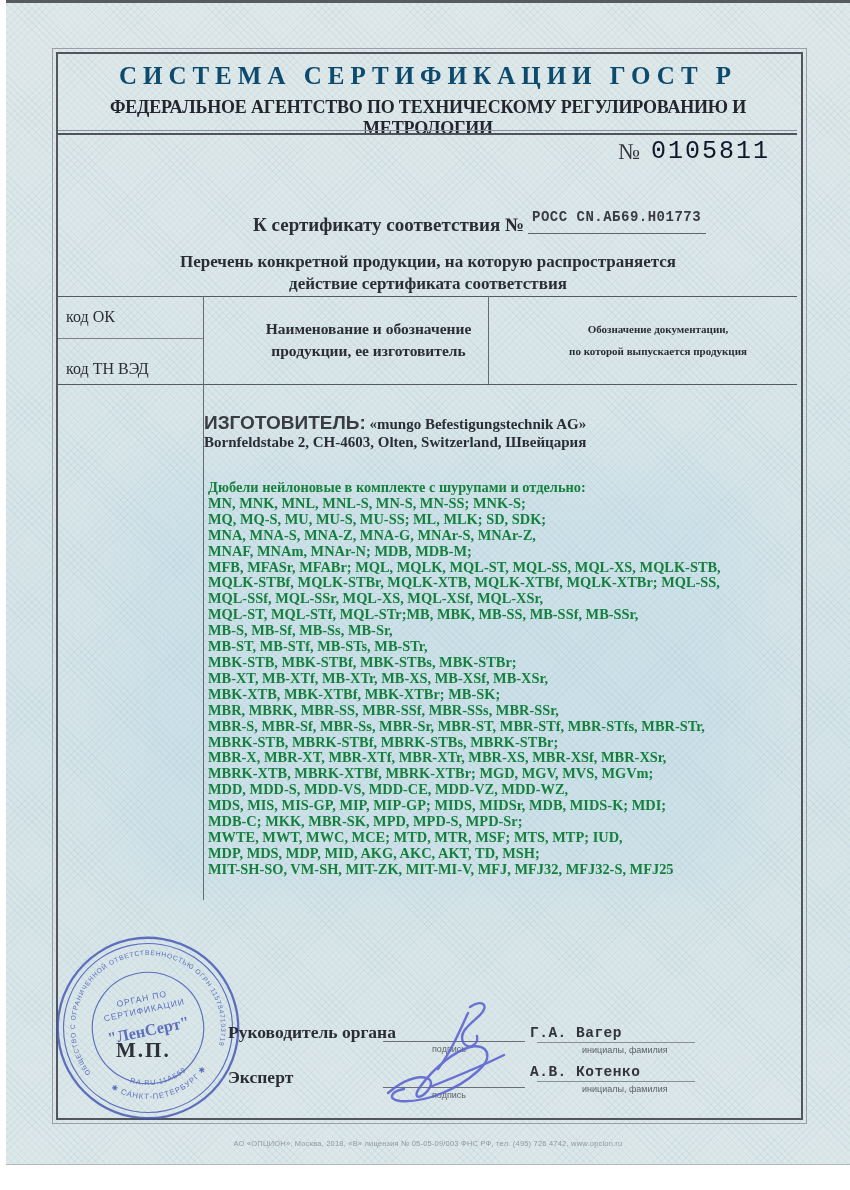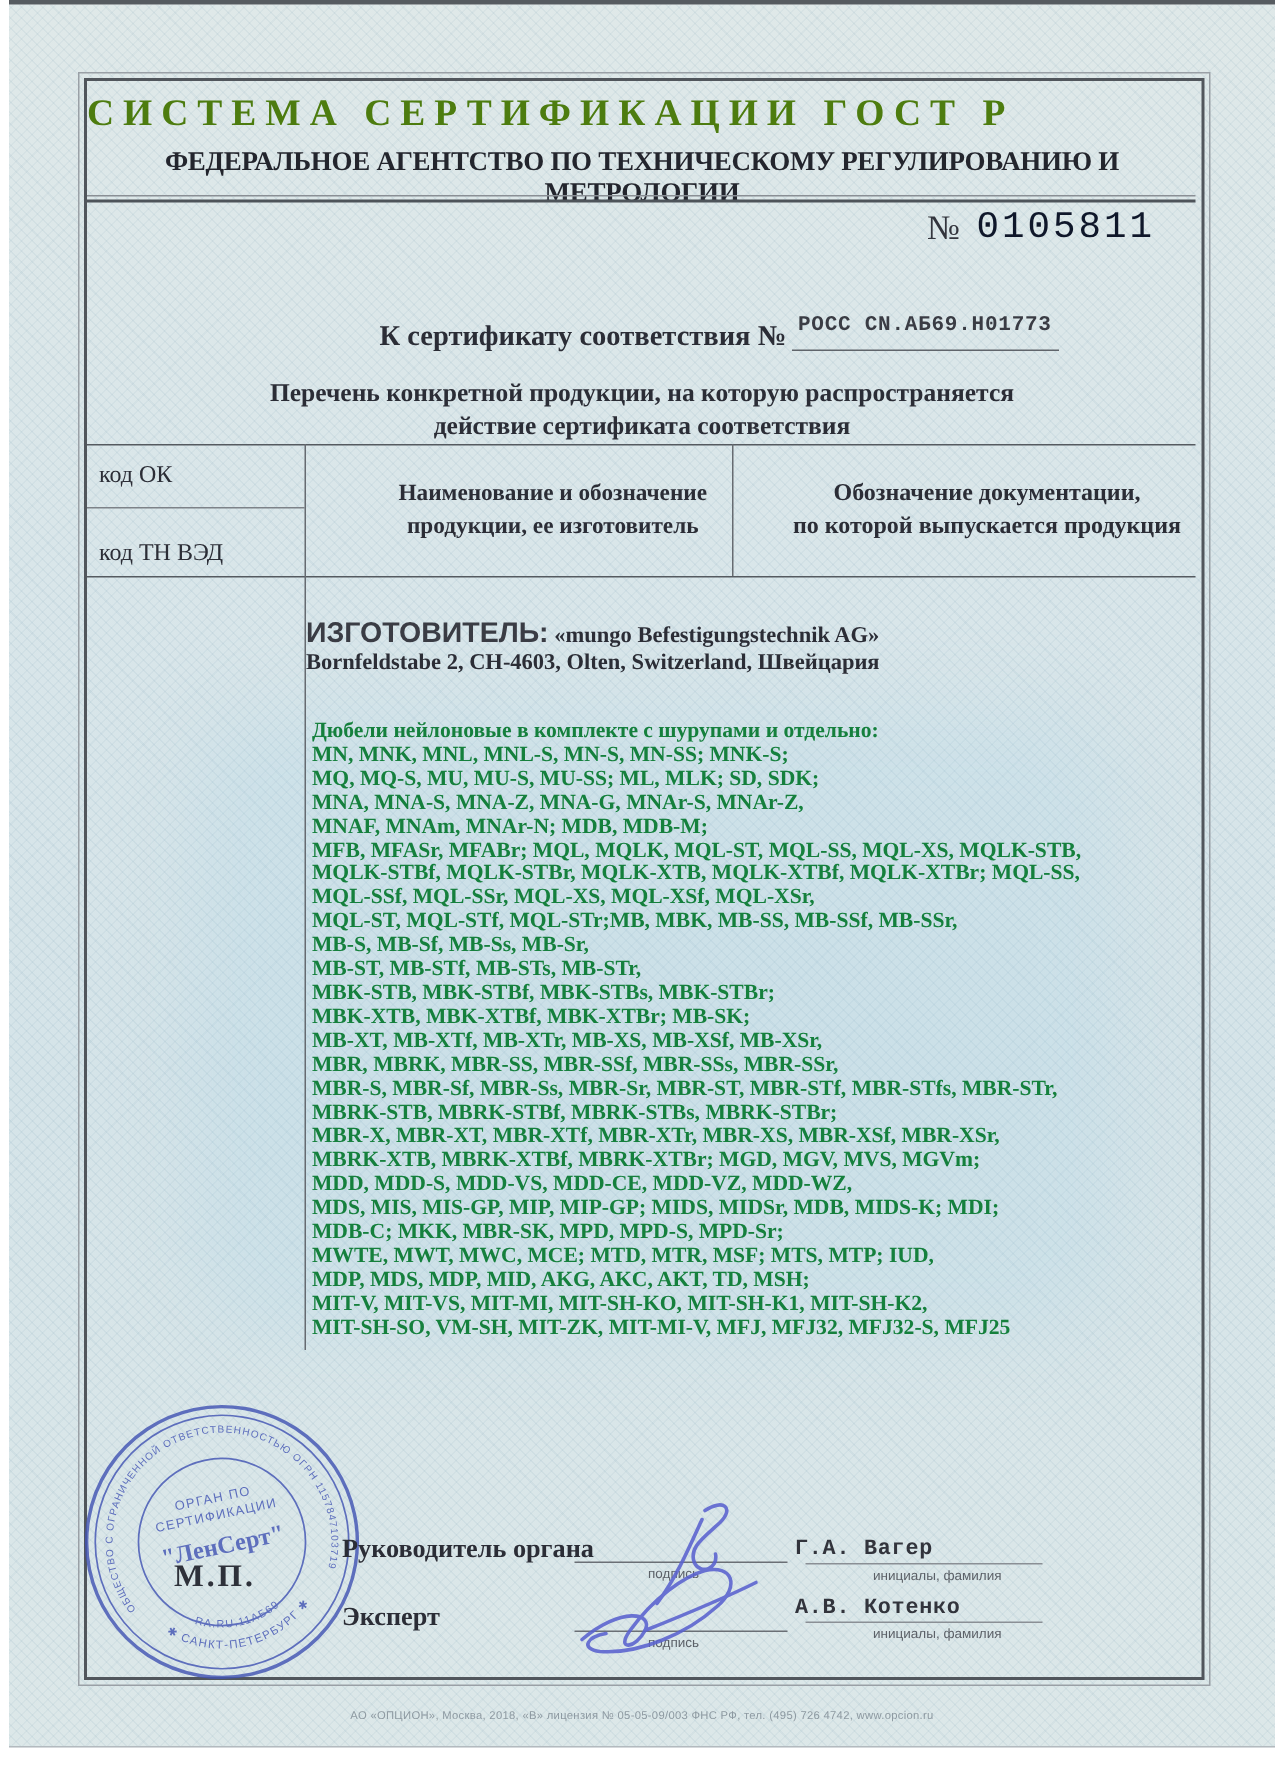--- a/index.html
+++ b/index.html
@@ -15,42 +15,42 @@
         background-blend-mode:multiply;
         border-top:3px solid #565b60;border-bottom:1px solid #b3babf;}
   .tint{position:absolute;left:120px;top:470px;width:620px;height:420px;
         background:rgba(165,210,232,.20);filter:blur(26px);border-radius:60px;}
   
   .frame-outer{position:absolute;left:52px;top:48px;width:753px;height:1074px;border:1px solid #9aa0a6;}
   .frame-inner{position:absolute;left:56px;top:52px;width:743px;height:1064px;border:2px solid #51565c;}
   .hline{position:absolute;background:#555a60;height:1px;}
   .vline{position:absolute;background:#666b71;width:1px;}
   
-  .h1{position:absolute;left:58px;top:62px;width:740px;
-      font-size:25px;font-weight:bold;letter-spacing:6px;color:#4d7c0f;}
+  .h1{position:absolute;left:58px;top:62px;width:740px;text-align:center;
+      font-size:25px;font-weight:bold;letter-spacing:6px;color:#0c4a6e;}
   .h2{position:absolute;left:58px;top:97px;width:740px;text-align:center;
       font-size:18px;font-weight:bold;letter-spacing:-0.2px;color:#23252d;}
   .docnum-sign{position:absolute;left:618px;top:139px;font-size:23px;color:#33353d;}
   .docnum-val{position:absolute;left:651px;top:137px;font-family:Liberation Mono, monospace;
       font-size:25px;color:#0f172a;letter-spacing:2px;}
   .title{position:absolute;left:58px;top:172px;width:740px;text-align:center;
       font-size:27px;font-weight:bold;letter-spacing:2px;color:#23252d;}
   .cert-label{position:absolute;left:253px;top:214px;font-size:19px;font-weight:bold;color:#2b2d36;}
   .cert-val{position:absolute;left:532px;top:209px;font-family:"Liberation Mono","DejaVu Sans Mono",monospace;
       font-size:14px;font-weight:bold;color:#3a3c44;letter-spacing:0.5px;}
   .cert-line{position:absolute;left:528px;top:233px;width:178px;height:1px;background:#60656b;}
   .sub1{position:absolute;left:58px;top:252px;width:740px;text-align:center;font-size:17px;font-weight:bold;}
   .sub2{position:absolute;left:58px;top:274px;width:740px;text-align:center;font-size:17px;font-weight:bold;}
   
   .cell1a{position:absolute;left:66px;top:308px;font-size:16px;}
   .cell1b{position:absolute;left:66px;top:360px;font-size:16px;}
   .cell2{position:absolute;left:205px;top:318px;width:283px;text-align:center;
          font-size:15.5px;font-weight:bold;line-height:22px;padding-left:22px;}
   .cell3{position:absolute;left:490px;top:318px;width:336px;text-align:center;
-         font-size:16px;font-weight:bold;line-height:22px;}
+         font-size:11px;font-weight:bold;line-height:22px;}
   
   .man1{position:absolute;left:204px;top:412px;font-size:15px;}
   .man-label{font-family:Liberation Sans, sans-serif;font-size:19px;font-weight:bold;color:#3a3c44;text-align:right;}
   .man-name{font-weight:bold;color:#2b2d36;}
   .man2{position:absolute;left:204px;top:434px;font-size:15px;font-weight:bold;}
   .products{position:absolute;left:208px;top:480px;width:596px;font-size:14.4px;font-weight:bold;
             line-height:15.9px;color:#15803d;}
   .pline{white-space:nowrap;}
   
   .stamp{position:absolute;left:52px;top:932px;width:192px;height:192px;transform:rotate(-12deg);opacity:.82;}
@@ -127,33 +127,32 @@
         <div class="pline">MQ, MQ-S, MU, MU-S, MU-SS; ML, MLK; SD, SDK;</div>
         <div class="pline">MNA, MNA-S, MNA-Z, MNA-G, MNAr-S, MNAr-Z,</div>
         <div class="pline">MNAF, MNAm, MNAr-N; MDB, MDB-M;</div>
         <div class="pline">MFB, MFASr, MFABr; MQL, MQLK, MQL-ST, MQL-SS, MQL-XS, MQLK-STB,</div>
         <div class="pline">MQLK-STBf, MQLK-STBr, MQLK-XTB, MQLK-XTBf, MQLK-XTBr; MQL-SS,</div>
         <div class="pline">MQL-SSf, MQL-SSr, MQL-XS, MQL-XSf, MQL-XSr,</div>
         <div class="pline">MQL-ST, MQL-STf, MQL-STr;MB, MBK, MB-SS, MB-SSf, MB-SSr,</div>
         <div class="pline">MB-S, MB-Sf, MB-Ss, MB-Sr,</div>
         <div class="pline">MB-ST, MB-STf, MB-STs,  MB-STr,</div>
         <div class="pline">MBK-STB, MBK-STBf, MBK-STBs, MBK-STBr;</div>
+        <div class="pline">MB-XT, MB-XTf, MB-XTr, MB-XS, MB-XSf, MB-XSr,</div>
         <div class="pline">MBK-XTB, MBK-XTBf, MBK-XTBr; MB-SK;</div>
-        <div class="pline">MB-XT, MB-XTf, MB-XTr, MB-XS, MB-XSf, MB-XSr,</div>
         <div class="pline">MBR, MBRK, MBR-SS, MBR-SSf, MBR-SSs, MBR-SSr,</div>
         <div class="pline">MBR-S, MBR-Sf, MBR-Ss, MBR-Sr, MBR-ST, MBR-STf, MBR-STfs, MBR-STr,</div>
         <div class="pline">MBRK-STB, MBRK-STBf, MBRK-STBs, MBRK-STBr;</div>
         <div class="pline">MBR-X, MBR-XT, MBR-XTf, MBR-XTr, MBR-XS,  MBR-XSf, MBR-XSr,</div>
         <div class="pline">MBRK-XTB, MBRK-XTBf, MBRK-XTBr; MGD, MGV, MVS, MGVm;</div>
         <div class="pline">MDD, MDD-S, MDD-VS, MDD-CE, MDD-VZ, MDD-WZ,</div>
         <div class="pline">MDS, MIS, MIS-GP, MIP, MIP-GP; MIDS, MIDSr, MDB, MIDS-K; MDI;</div>
         <div class="pline">MDB-C; MKK, MBR-SK, MPD, MPD-S, MPD-Sr;</div>
         <div class="pline">MWTE, MWT, MWC, MCE; MTD, MTR, MSF; MTS, MTP; IUD,</div>
         <div class="pline">MDP, MDS, MDP, MID, AKG, AKC, AKT, TD, MSH;</div>
-        <div class="pline">MIT-V,  MIT-VS, MIT-MI, MIT-SH-KO, MIT-SH-K1, MIT-SH-K2,</div>
         <div class="pline">MIT-SH-SO, VM-SH, MIT-ZK, MIT-MI-V, MFJ,  MFJ32, MFJ32-S, MFJ25</div>
       </div>
   </div>
 
   <svg class="stamp" viewBox="0 0 200 200">
     <defs>
       <path id="arcTop" d="M 38 144 A 76 76 0 1 1 162 144"></path>
       <path id="arcBottom" d="M 26 100 A 74 74 0 0 0 174 100"></path>
       <path id="arcInner" d="M 44 124 A 62 62 0 0 0 156 124"></path>
     </defs>

